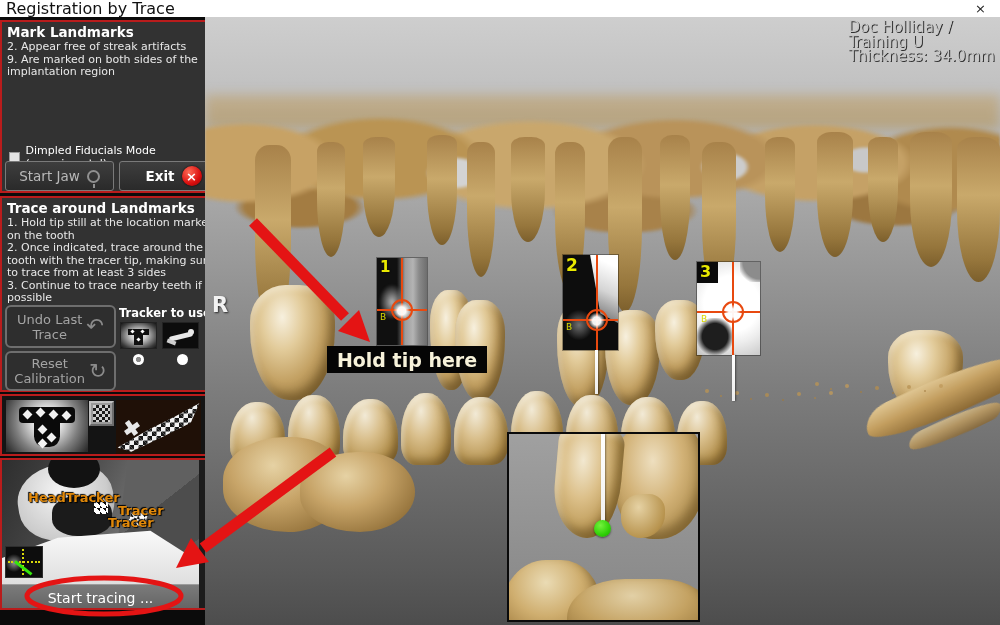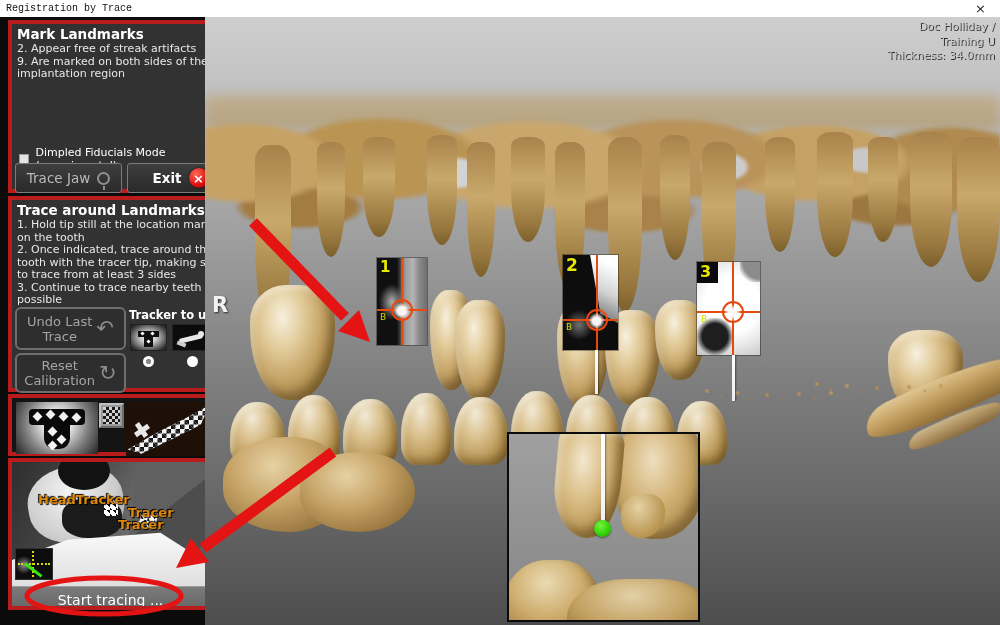--- a/index.html
+++ b/index.html
@@ -3,26 +3,26 @@
 <meta charset="utf-8">
 <style>
   * { margin:0; padding:0; box-sizing:border-box; }
   html,body { width:1000px; height:625px; overflow:hidden; background:#000;
     font-family:"DejaVu Sans","Liberation Sans",sans-serif; }
   .stage { position:relative; width:1000px; height:625px; background:#0b0b0b; }
 
   
   .titlebar { position:absolute; left:0; top:0; width:1000px; height:17px; background:#ffffff;
     display:flex; align-items:center; padding:0 6px; }
-  .titlebar .t { font-size:10px; color:#111;font-family:Liberation Mono, monospace; }
+  .titlebar .t { font-size:16px; color:#111; }
   .closebtn { margin-left:auto; margin-right:8px; font-size:13px; line-height:13px; color:#222; cursor:default; }
 
   
   .sidebar { position:absolute; left:0; top:17px; width:205px; height:608px; background:#0b0b0b; }
-  .panel { position:absolute; left:8px; width:233px; background:#323232; border:4px solid #b91c1c; }
+  .panel { position:absolute; left:0; width:233px; background:#323232; border:2px solid #b91c1c; }
   .pA { top:3px;   height:173px; }
   .pB { top:179px; height:196px; }
   .pC { top:377px; height:62px;  background:#141414; }
   .pD { top:441px; height:152px; background:#1c1c1c; overflow:hidden; }
   .ptitle { font-size:13.5px; font-weight:bold; color:#fff; padding:2px 5px 1px; }
   .ptext  { font-size:11px; color:#e8e8e8; line-height:12.5px; padding:0 5px; }
   .checkrow { position:absolute; top:122px; left:7px; display:flex; align-items:center; gap:6px; }
   .checkbox { width:11px; height:11px; background:#e4e4e4; border:1px solid #9a9a9a; }
   .checklabel { font-size:11px; color:#fff; }
   .btnrow { position:absolute; top:139px; left:3px; right:3px; display:flex; gap:5px; }
@@ -134,21 +134,21 @@
   .mass { background:radial-gradient(ellipse at 40% 30%, #e6d2a4 0%, #c7a468 40%, #9a7840 75%, #735728 100%);
     border-radius:50% 45% 48% 52% / 45% 50% 50% 45%; filter:blur(.5px); }
   .ridge { background:linear-gradient(180deg,#e0c794,#c29d5e 45%, #8a6833); border-radius:18% 82% 15% 85% / 50% 50% 50% 50%;
     filter:blur(.4px); }
   .debris { position:absolute; width:4px; height:4px; border-radius:50%; background:#b99456;
     box-shadow:14px 5px 0 -1px #a8854a, 30px 2px 0 0 #c09a5c, 44px 8px 0 -1px #a27e44, 60px 4px 0 0 #b48e50,
       76px 9px 0 -1px #9c7a40, 92px 3px 0 0 #b99456, 108px 7px 0 -1px #a8854a, 124px 2px 0 0 #c09a5c; opacity:.8; }
 
   .rlabel { position:absolute; left:7px; top:276px; font-size:21px; font-weight:bold; color:#f2f2f2;
     text-shadow:1px 1px 2px #2a2a2a; }
-  .ptinfo { position:absolute; right:5px; top:3px; text-align:right; font-size:11px; line-height:14.5px;
+  .ptinfo { position:absolute; right:5px; top:3px; text-align:left; font-size:15px; line-height:14.5px;
     color:#c6c6c6; text-shadow:1px 1px 0 rgba(40,40,40,.95), 0 0 1px rgba(255,255,255,.2); }
 
   .lmpanel { position:absolute; box-shadow:0 0 0 1px rgba(0,0,0,.35); overflow:hidden; }
   .lm-num { position:absolute; left:3px; top:0px; color:#e9e900; font-weight:bold; font-size:15px; z-index:4;
     text-shadow:0 0 2px #000; }
   .lm-b { position:absolute; left:3px; color:#d9d900; font-size:9px; z-index:4; }
   .vline { position:absolute; top:0; bottom:0; width:2px; background:#e8490f; z-index:2; }
   .hline { position:absolute; left:0; right:0; height:2px; background:#e8490f; z-index:2; }
   .lm-circ { position:absolute; width:22px; height:22px; border:2px solid #e8490f; border-radius:50%; z-index:3;
     background:radial-gradient(circle at 48% 55%, rgba(255,255,255,.95) 0 30%, rgba(255,255,255,0) 62%); }
@@ -199,21 +199,21 @@
     <div class="panel pA">
       <div class="ptitle">Mark Landmarks</div>
       <div class="ptext">2. Appear free of streak artifacts</div>
       <div class="ptext">9. Are marked on both sides of the implantation region</div>
       <div class="checkrow">
         <span class="checkbox"></span>
         <span class="checklabel">Dimpled Fiducials Mode (experimental)</span>
       </div>
       <div class="btnrow">
         <button class="gbtn">
-          <span>Trace Jaw</span>
+          <span>Start Jaw</span>
           <span class="mirror-icon"></span>
         </button>
         <button class="gbtn exitb">
           <span>Exit</span>
           <span class="exit-x">×</span>
         </button>
       </div>
     </div>
 
     <div class="panel pB">
@@ -374,20 +374,21 @@
       <div class="vline" style="left:35px;"></div>
       <div class="hline" style="top:49px;"></div>
       <div class="lm-circ" style="left:25px;top:39px;"></div>
       <div class="lm-num" style="font-size:16px;">3</div>
       <div class="lm-b" style="top:52px;left:4px;">B</div>
     </div>
 
     <div class="traceline" style="left:390px;top:333px;height:44px;"></div>
     <div class="traceline" style="left:527px;top:338px;height:46px;"></div>
 
+    <div class="holdtip">Hold tip here</div>
 
     <div class="inset">
       <div class="in-toothR"></div>
       <div class="in-hook"></div>
       <div class="in-toothL"></div>
       <div class="in-low1"></div>
       <div class="in-low2"></div>
       <div class="in-line"></div>
       <div class="in-dot"></div>
     </div>

